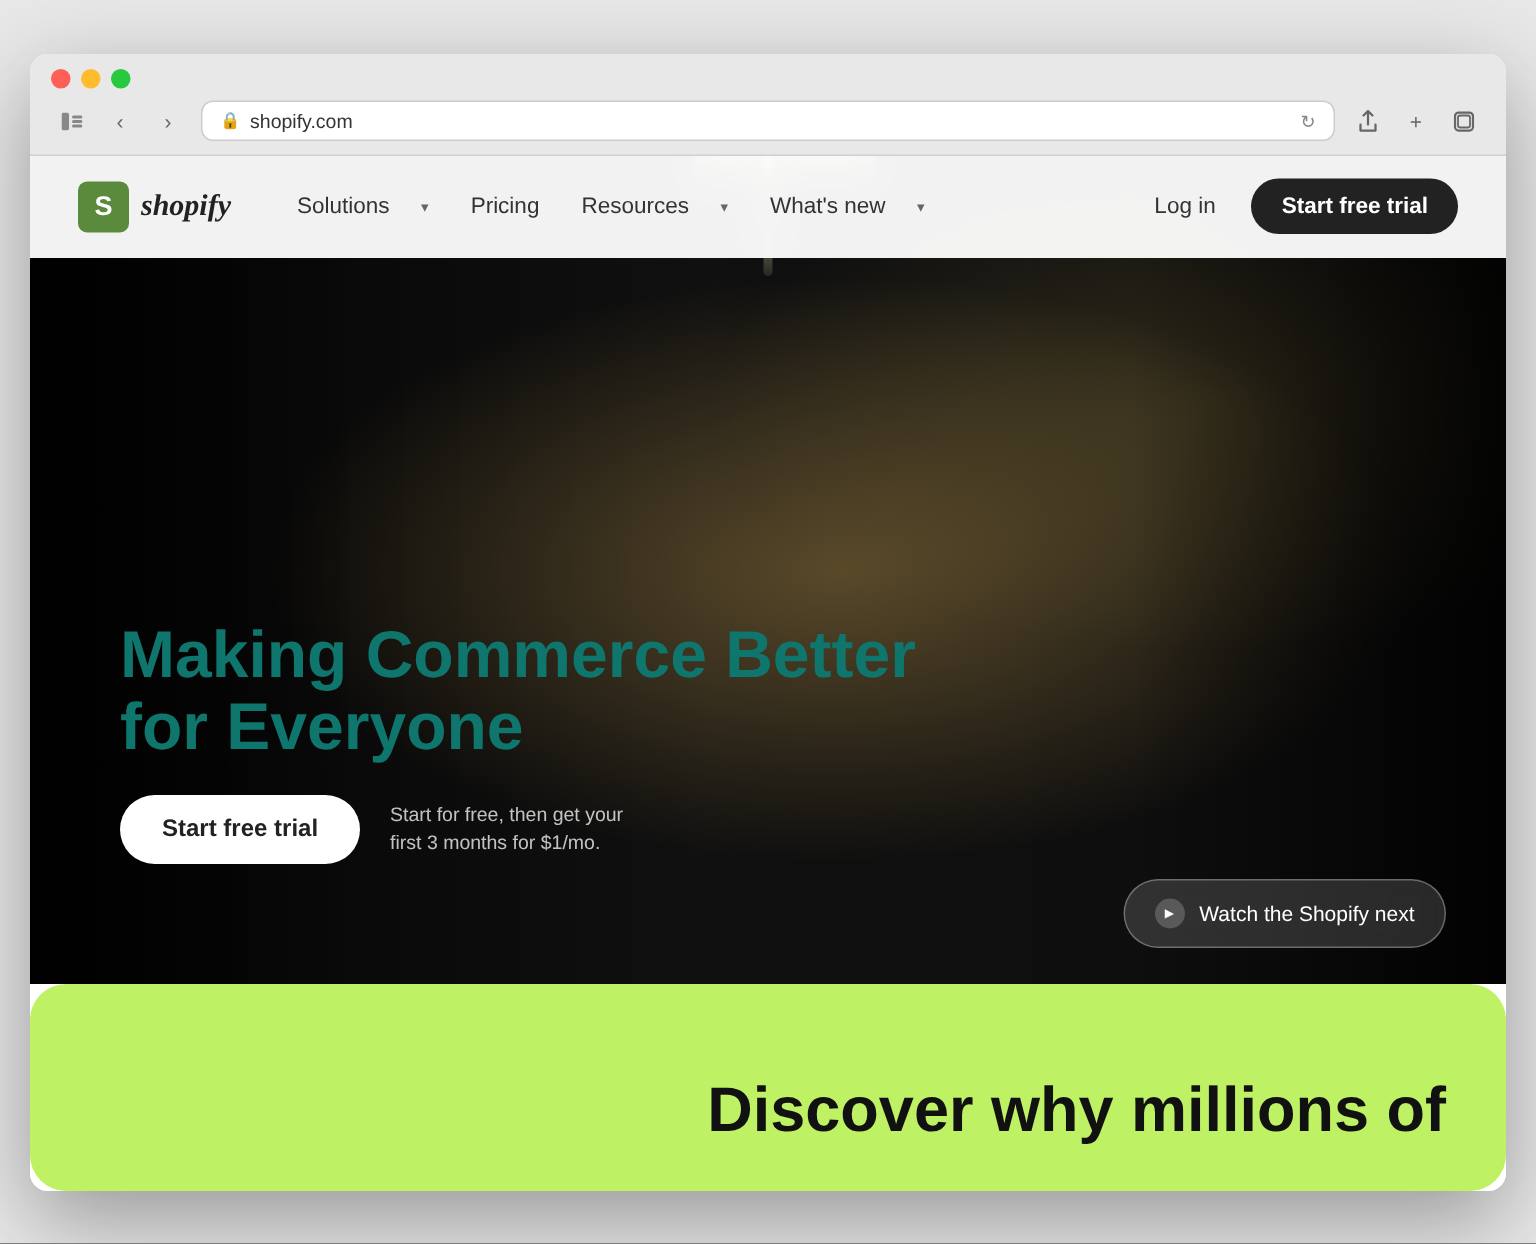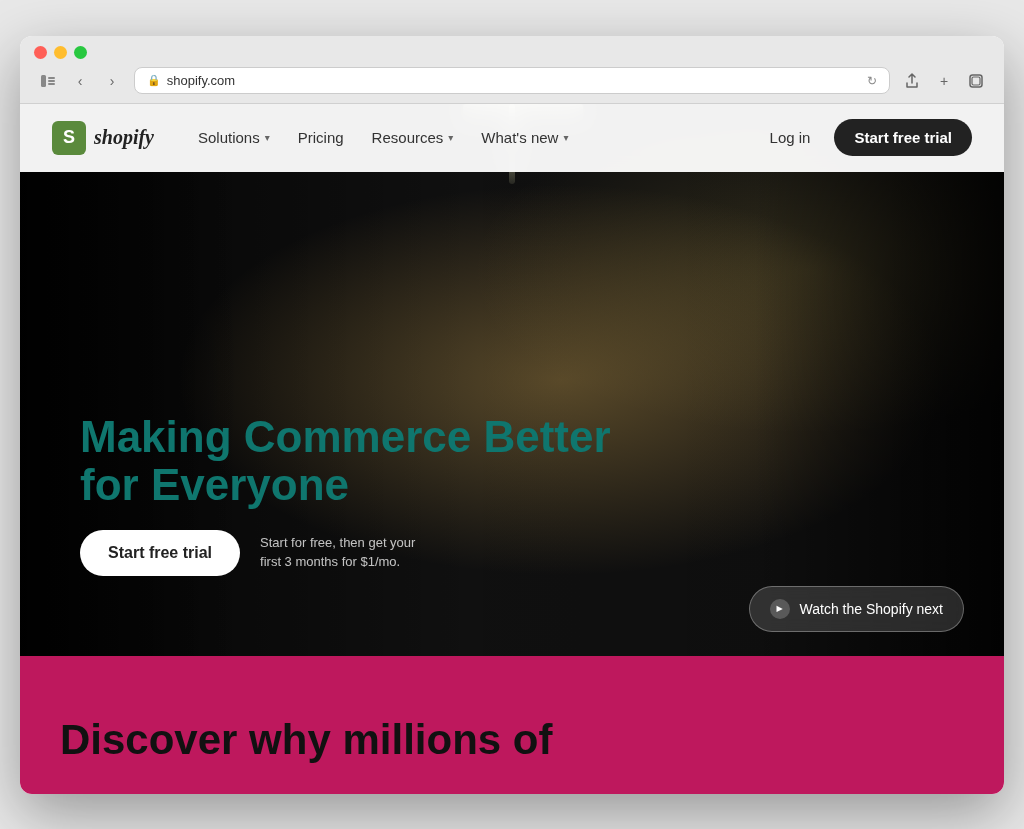--- a/index.html
+++ b/index.html
@@ -192,21 +192,21 @@
     .nav-links {
       display: flex;
       align-items: center;
       gap: 4px;
       flex: 1;
     }
 
     .nav-link {
       display: flex;
       align-items: center;
-      gap: 5px;
+      gap: 21px;
       padding: 8px 12px;
       font-size: 15px;
       color: #333;
       text-decoration: none;
       border-radius: 6px;
       cursor: pointer;
       white-space: nowrap;
       justify-content: flex-end;
     }
 
@@ -352,23 +352,24 @@
       background: rgba(255,255,255,0.2);
       border-radius: 50%;
       display: flex;
       align-items: center;
       justify-content: center;
       font-size: 8px;
     }
 
     
     .below-fold {
-      background: #be185d;
+      background: #bef264;
       padding: 60px 40px 30px;
-      text-align: left;
+      text-align: right;
+      border-radius: 24px;
     }
 
     .below-fold-title {
       font-size: 42px;
       font-weight: 800;
       color: #111;
     }
 
     
     .light-bar {

